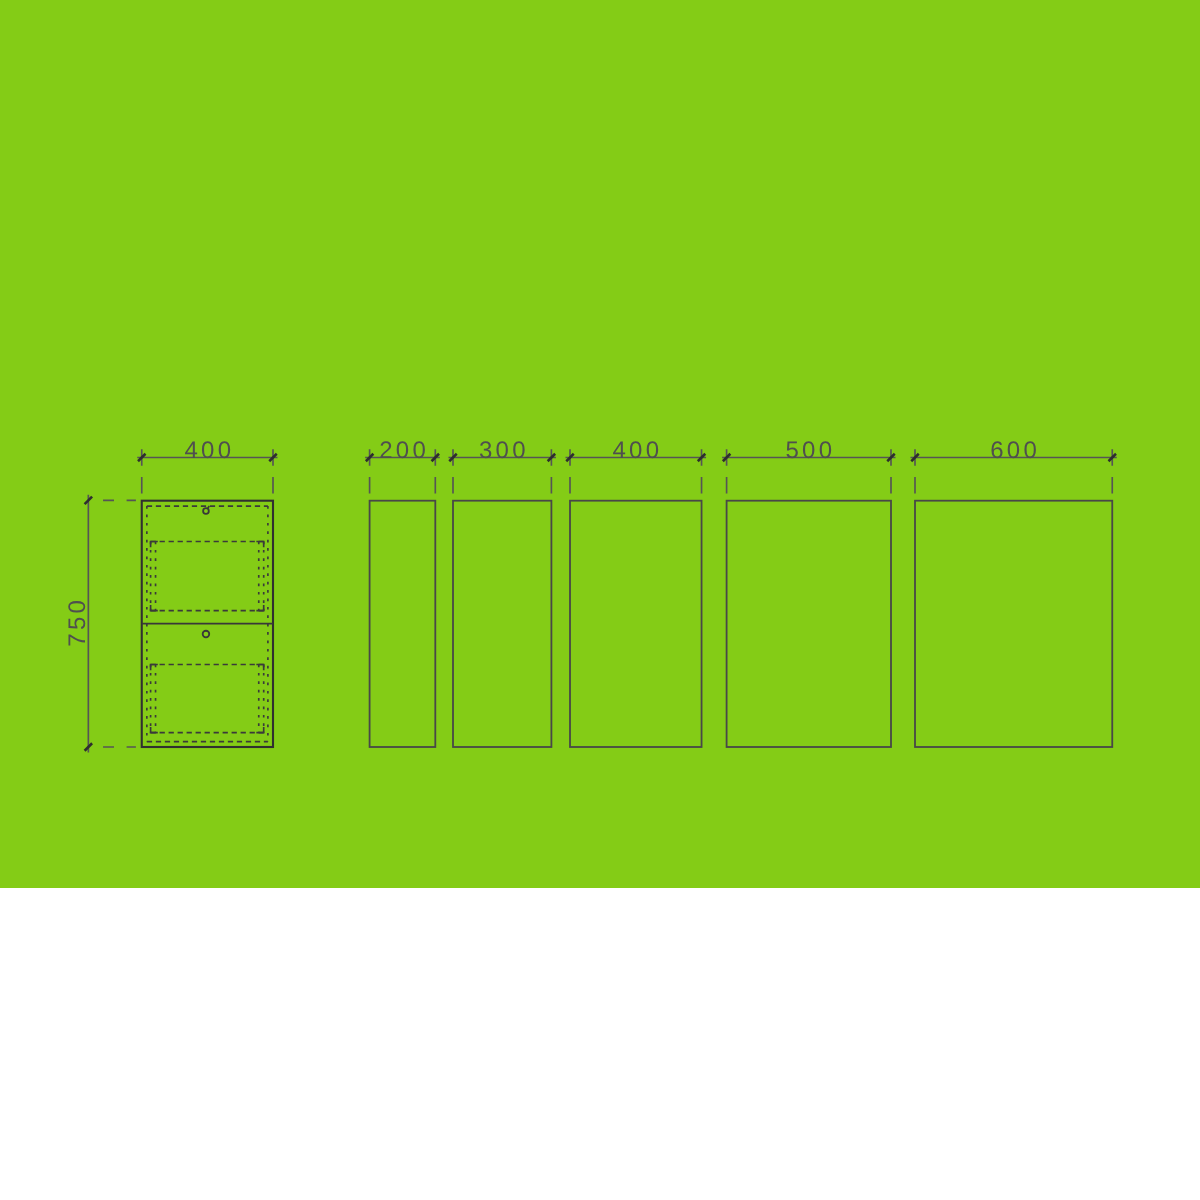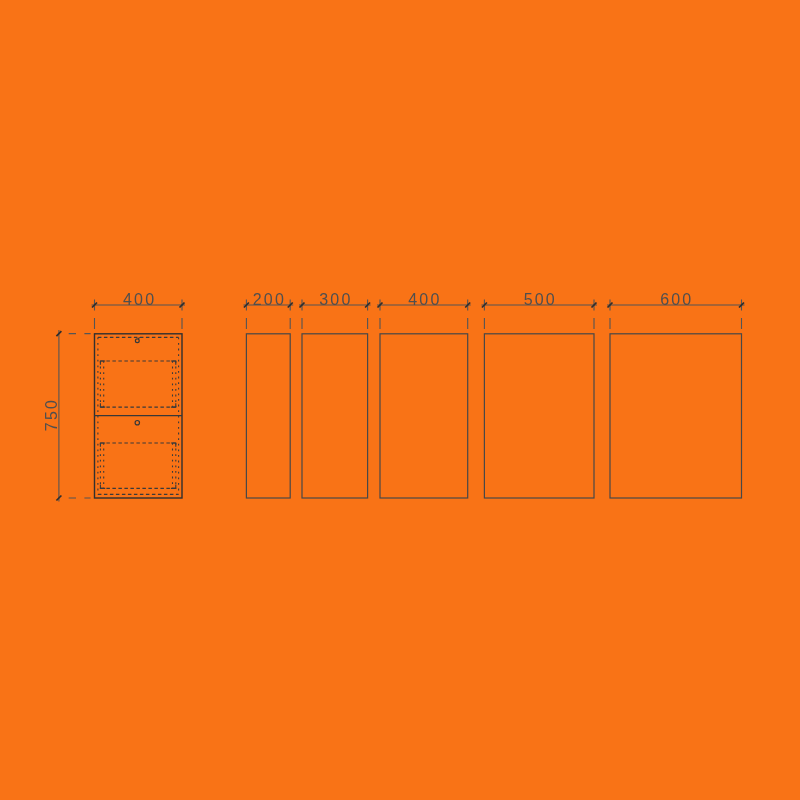--- a/index.html
+++ b/index.html
@@ -1,16 +1,16 @@
 <!DOCTYPE html>
 <html><head>
 <meta charset="utf-8">
 <style>
   html,body{margin:0;padding:0;background:#ffffff;}
-  .page{width:800px;height:800px;position:relative;background:#f97316;overflow:hidden;}
+  .page{width:800px;height:592px;position:relative;background:#84cc16;overflow:hidden;}
   svg{position:absolute;top:0;left:0;}
   text{font-family:"Liberation Sans",sans-serif;fill:#4f4f4f;font-size:16px;letter-spacing:2.2px;}
 </style>
 </head>
 <body>
 
 <div class="page">
 <svg width="800" height="800" viewBox="0 0 800 800" fill="none">
 
 <g stroke="#555555" stroke-width="1.1">

